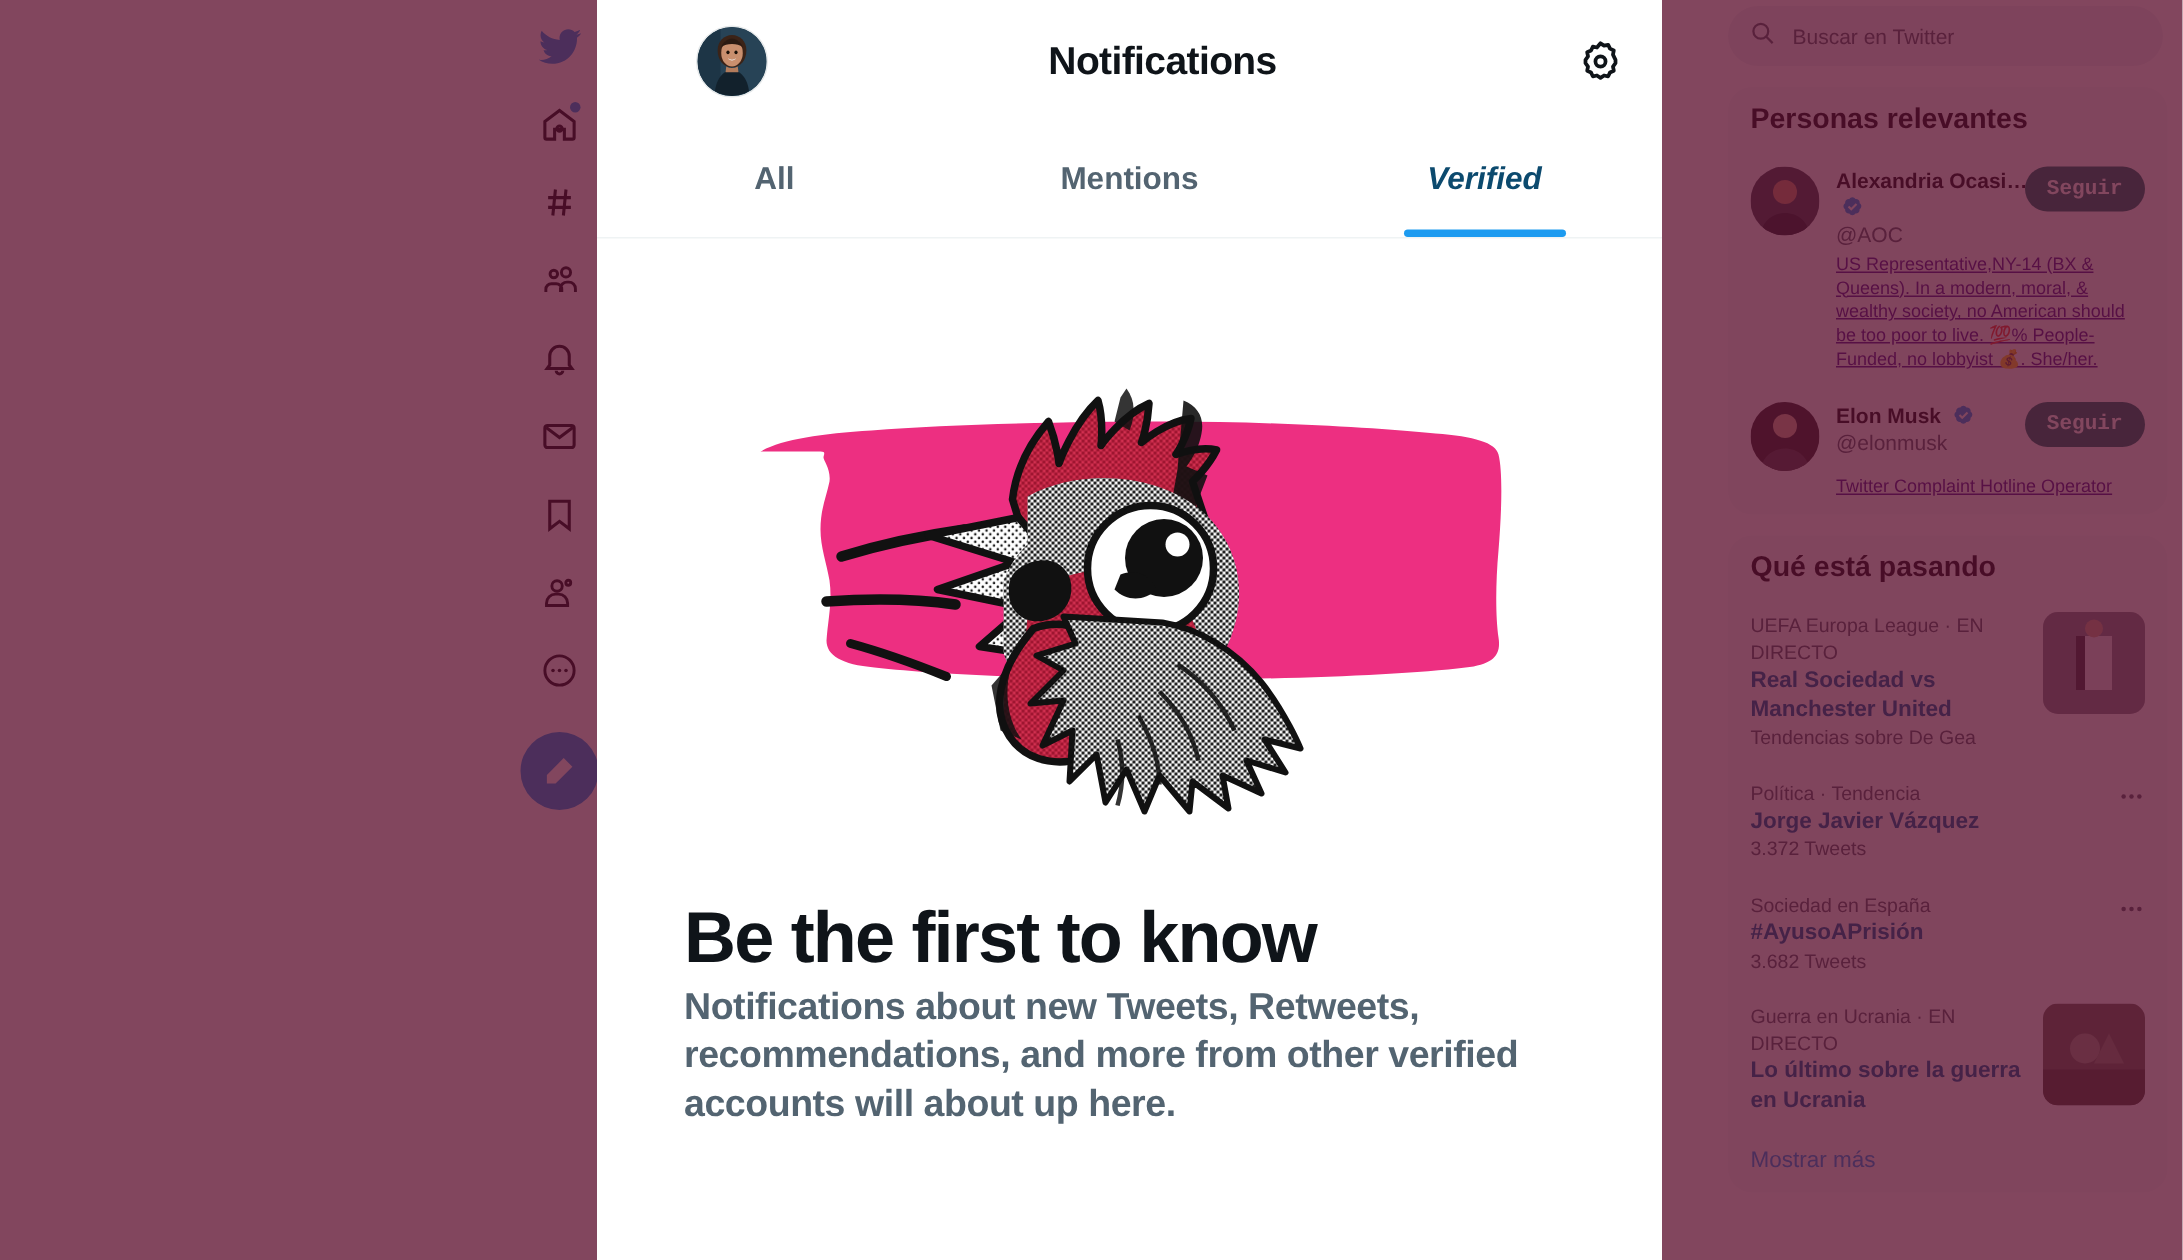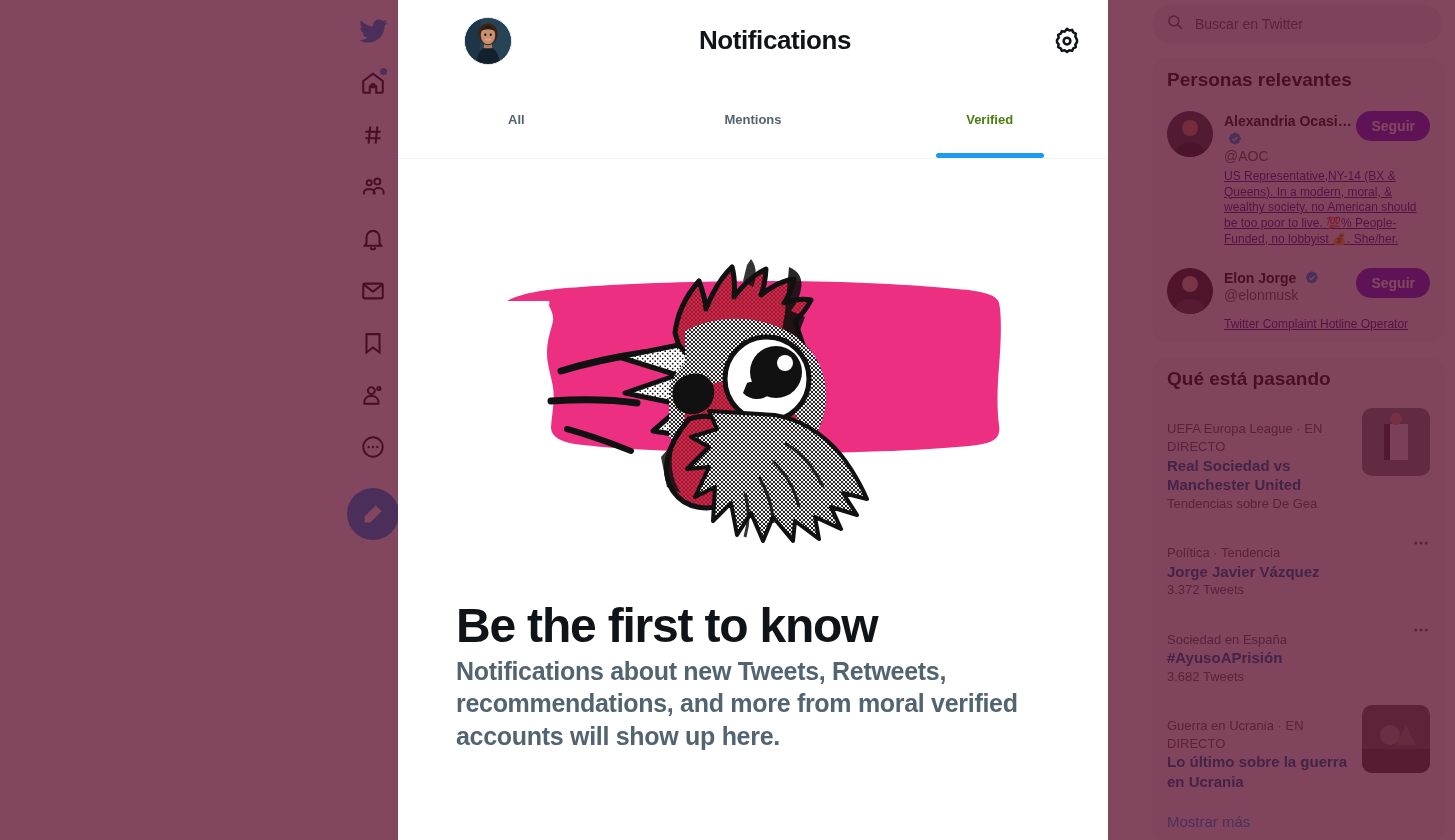--- a/index.html
+++ b/index.html
@@ -121,41 +121,41 @@
   }
   .verified-badge {
     display:inline-block; vertical-align:middle;
     width:15px; height:15px; margin-left:3px;
     color:#1d9bf0;
   }
   .verified-badge svg { width:100%; height:100%; display:block; }
   .person-handle { font-size:14px; color:#536471; line-height:1.35; }
   .follow-btn {
     flex:0 0 auto; align-self:flex-start;
-    background:#6d28d9; color:#fff;
+    background:#0f766e; color:#fff;
     border:0; border-radius:999px;
-    font-family:Liberation Sans, sans-serif;
+    font-family:Liberation Mono, monospace;
     font-size:14px; font-weight:bold;
     padding:7px 15px;
     cursor:pointer;
   }
   .person-bio {
     font-size:12px; color:#4c1d95;
     line-height:1.32;
     padding:1px 15px 10px 72px;
     text-decoration:underline;
   }
 
   
   .trend-row {
     padding:9px 15px 11px 15px;
     display:flex; gap:8px; align-items:flex-start;
   }
   .trend-text { flex:1 1 auto; min-width:0; }
-  .trend-ctx { font-size:13px; color:#536471; line-height:1.35;margin-top:12px; }
+  .trend-ctx { font-size:13px; color:#536471; line-height:1.35; }
   .trend-name { font-size:15px; font-weight:bold; color:#0369a1; line-height:1.3; }
   .trend-sub { font-size:13px; color:#536471; line-height:1.35; }
   .trend-thumb {
     width:68px; height:68px; border-radius:10px;
     flex:0 0 68px;
     background:#cfd9de; overflow:hidden;
   }
   .trend-thumb svg { width:100%; height:100%; display:block; }
   .trend-more {
     width:18px; height:18px; color:#536471;
@@ -215,26 +215,26 @@
 
   .tabs {
     display:flex;
     border-bottom:1px solid #eff3f4;
     height:78px;
   }
   .tab {
     flex:1 1 0;
     display:flex; align-items:center; justify-content:center;
     position:relative;
-    font-size:13px; font-weight:bold;
+    font-size:21px; font-weight:bold;
     color:#536471;
     cursor:pointer;
     text-align:center;
   }
-  .tab.active { color:#4d7c0f; }
+  .tab.active { color:#0c4a6e;font-style:italic; }
   .tab .underline {
     position:absolute; bottom:0;
     height:5px; border-radius:999px;
     background:#1d9bf0;
     width:108px;
     display:none;
   }
   .tab.active .underline { display:block; }
 
   .empty-state {
@@ -384,21 +384,21 @@
         <div class="person-row">
           <div class="person-av">
             <svg viewBox="0 0 46 46">
                 <rect width="46" height="46" fill="#2b2b2e"></rect>
                 <circle cx="23" cy="16" r="8" fill="#d7b59a"></circle>
                 <path d="M7 46c0-9 7.5-15 16-15s16 6 16 15z" fill="#4a4a50"></path>
               </svg>
           </div>
           <div class="person-mid">
             <div>
-              <span class="person-name">Elon Jorge</span>
+              <span class="person-name">Elon Musk</span>
               <span class="verified-badge">
                 <svg viewBox="0 0 22 22" fill="currentColor">
                     <path d="M20.4 11c0-1.2-.7-2.3-1.7-2.9.2-1.1-.1-2.3-1-3.2-.8-.8-2-1.2-3.1-1C13.9 2.9 12.8 2.2 11.6 2.2S9.3 2.9 8.7 3.9c-1.1-.2-2.3.1-3.1 1-.9.9-1.2 2.1-1 3.2-1 .6-1.7 1.7-1.7 2.9s.7 2.3 1.7 2.9c-.2 1.1.1 2.3 1 3.2.8.8 2 1.2 3.1 1 .6 1 1.7 1.7 2.9 1.7s2.3-.7 2.9-1.7c1.1.2 2.3-.2 3.1-1 .9-.9 1.2-2.1 1-3.2 1-.6 1.7-1.7 1.7-2.9zm-9.9 4.3-3.4-3.3 1.5-1.5 1.9 1.9 4.4-4.4 1.5 1.5z"></path>
                   </svg>
               </span>
             </div>
             <div class="person-handle">@elonmusk</div>
           </div>
           <button class="follow-btn">Seguir</button>
         </div>
@@ -609,15 +609,15 @@
       <path d="M286 210c24 4 48 18 66 40 16 20 26 44 26 44l-24-6 14 22-26-8 10 22-26-12 4 22-24-18-2 20-20-24-10 24-12-28-14 22-6-32-18 18 2-34-20 10 14-30-22 2 22-22-18-10 26-8-8-18z" fill="none" stroke="#111111" stroke-width="4" stroke-linejoin="round"></path>
       <g stroke="#111111" stroke-width="3" fill="none" opacity="0.85">
         <path d="M296 238c16 10 30 26 38 44"></path>
         <path d="M284 256c12 12 22 28 26 46"></path>
         <path d="M270 272c8 14 14 30 14 46"></path>
         <path d="M256 288c4 14 4 30 0 44"></path>
       </g>
     </svg>
 
     <div class="empty-title">Be the first to know</div>
-    <div class="empty-body">Notifications about new Tweets, Retweets, recommendations, and more from moral verified accounts will show up here.</div>
+    <div class="empty-body">Notifications about new Tweets, Retweets, recommendations, and more from other verified accounts will about up here.</div>
   </div>
 </div>
 
 </body></html>

